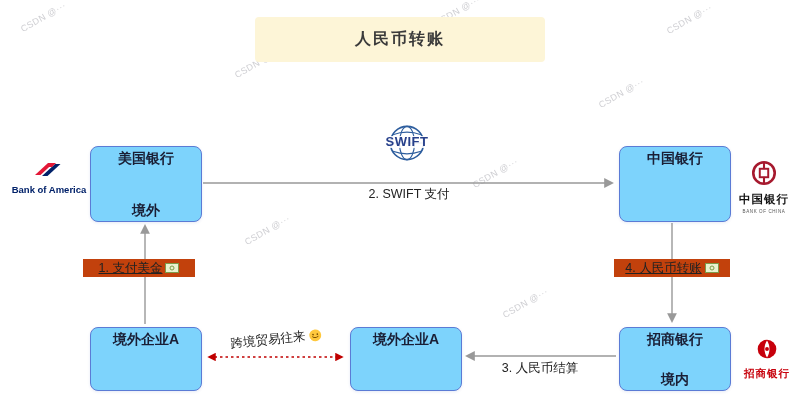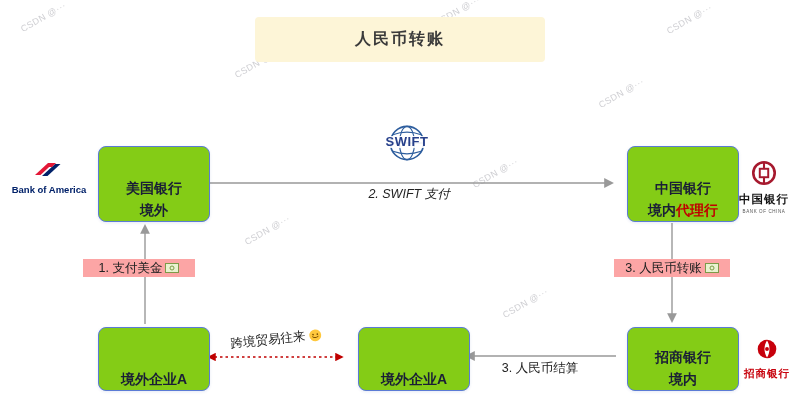--- a/index.html
+++ b/index.html
@@ -13,33 +13,32 @@
     transform:rotate(-30deg);white-space:nowrap;pointer-events:none;letter-spacing:.5px;
   }
   .title-box{
     position:absolute;left:255px;top:17px;width:290px;height:45px;
     background:#fdf5d7;border-radius:4px;
     display:flex;align-items:center;justify-content:center;
     font-size:16px;font-weight:bold;color:#3a3a3a;letter-spacing:2px;
   }
   .arrows{position:absolute;left:0;top:0;}
   .node{
-    position:absolute;background:#84cc16;border:1.5px solid #5b7bd5;border-radius:8px;
-    display:flex;flex-direction:column;align-items:center;justify-content:flex-end;
+    position:absolute;background:#7dd3fc;border:1.5px solid #5b7bd5;border-radius:8px;
+    display:flex;flex-direction:column;align-items:center;justify-content:space-between;
     box-shadow:0 1px 3px rgba(60,90,180,.12);
-    margin-left:8px;
   }
   .node-line{font-size:14px;font-weight:bold;line-height:22px;color:#1a1f36;text-align:center;}
   .red{color:#c00000;}
   .edge-label{
     position:absolute;font-size:12.5px;color:#222;display:flex;
     align-items:center;justify-content:center;gap:3px;white-space:nowrap;
   }
-  .bg-white{background:#fca5a5;}
-  .italic{font-style:italic;}
+  .bg-white{background:#c2410c;text-decoration:underline;}
+  .italic{}
   .tilt{transform:rotate(-6deg);}
   .logo{position:absolute;display:flex;flex-direction:column;align-items:center;gap:2px;}
   .boa-text{color:#012169;font-weight:bold;font-size:9.5px;text-align:center;line-height:11px;}
   .boc-cn{font-family:"Liberation Serif","DejaVu Serif",serif;font-weight:bold;font-size:11.5px;color:#111;letter-spacing:1px;}
   .boc-en{font-size:4.5px;color:#555;letter-spacing:.6px;}
   .cmb-text{font-family:"Liberation Serif","DejaVu Serif",serif;font-weight:bold;font-size:10.5px;color:#c7000b;letter-spacing:1px;}
   .swift-globe{position:absolute;left:387px;top:123px;}
   .swift-label{
     position:absolute;left:385px;top:136px;width:44px;text-align:center;
     font-size:13px;font-weight:bold;color:#27408b;background:rgba(255,255,255,.88);
@@ -90,21 +89,20 @@
 </div>
 <div class="swift-label">SWIFT</div>
 
 <div class="node" style="left:90px;top:146px;width:110px;height:74px">
   <div class="node-line">美国银行</div>
   <div class="node-line">境外</div>
 </div>
 
 <div class="node" style="left:619px;top:146px;width:110px;height:74px">
   <div class="node-line">中国银行</div>
-  <div class="node-line"><span>境内</span><span class="red">代理行</span></div>
 </div>
 
 <div class="node" style="left:90px;top:327px;width:110px;height:62px">
   <div class="node-line">境外企业A</div>
 </div>
 
 <div class="node" style="left:350px;top:327px;width:110px;height:62px">
   <div class="node-line">境外企业A</div>
 </div>
 
@@ -121,21 +119,21 @@
   <span>1. 支付美金</span>
   <span class="icon-inline">
     <svg width="14" height="10" viewBox="0 0 28 20">
         <rect x="1" y="1" width="26" height="18" fill="#e9f2d0" stroke="#7d9b49" stroke-width="2"></rect>
         <circle cx="14" cy="10" r="4" fill="none" stroke="#7d9b49" stroke-width="2"></circle>
       </svg>
   </span>
 </div>
 
 <div class="edge-label bg-white" style="left:614px;top:259px;width:116px;height:18px">
-  <span>3. 人民币转账</span>
+  <span>4. 人民币转账</span>
   <span class="icon-inline">
     <svg width="14" height="10" viewBox="0 0 28 20">
         <rect x="1" y="1" width="26" height="18" fill="#e9f2d0" stroke="#7d9b49" stroke-width="2"></rect>
         <circle cx="14" cy="10" r="4" fill="none" stroke="#7d9b49" stroke-width="2"></circle>
       </svg>
   </span>
 </div>
 
 <div class="edge-label" style="left:480px;top:360px;width:120px">
   <span>3. 人民币结算</span>

